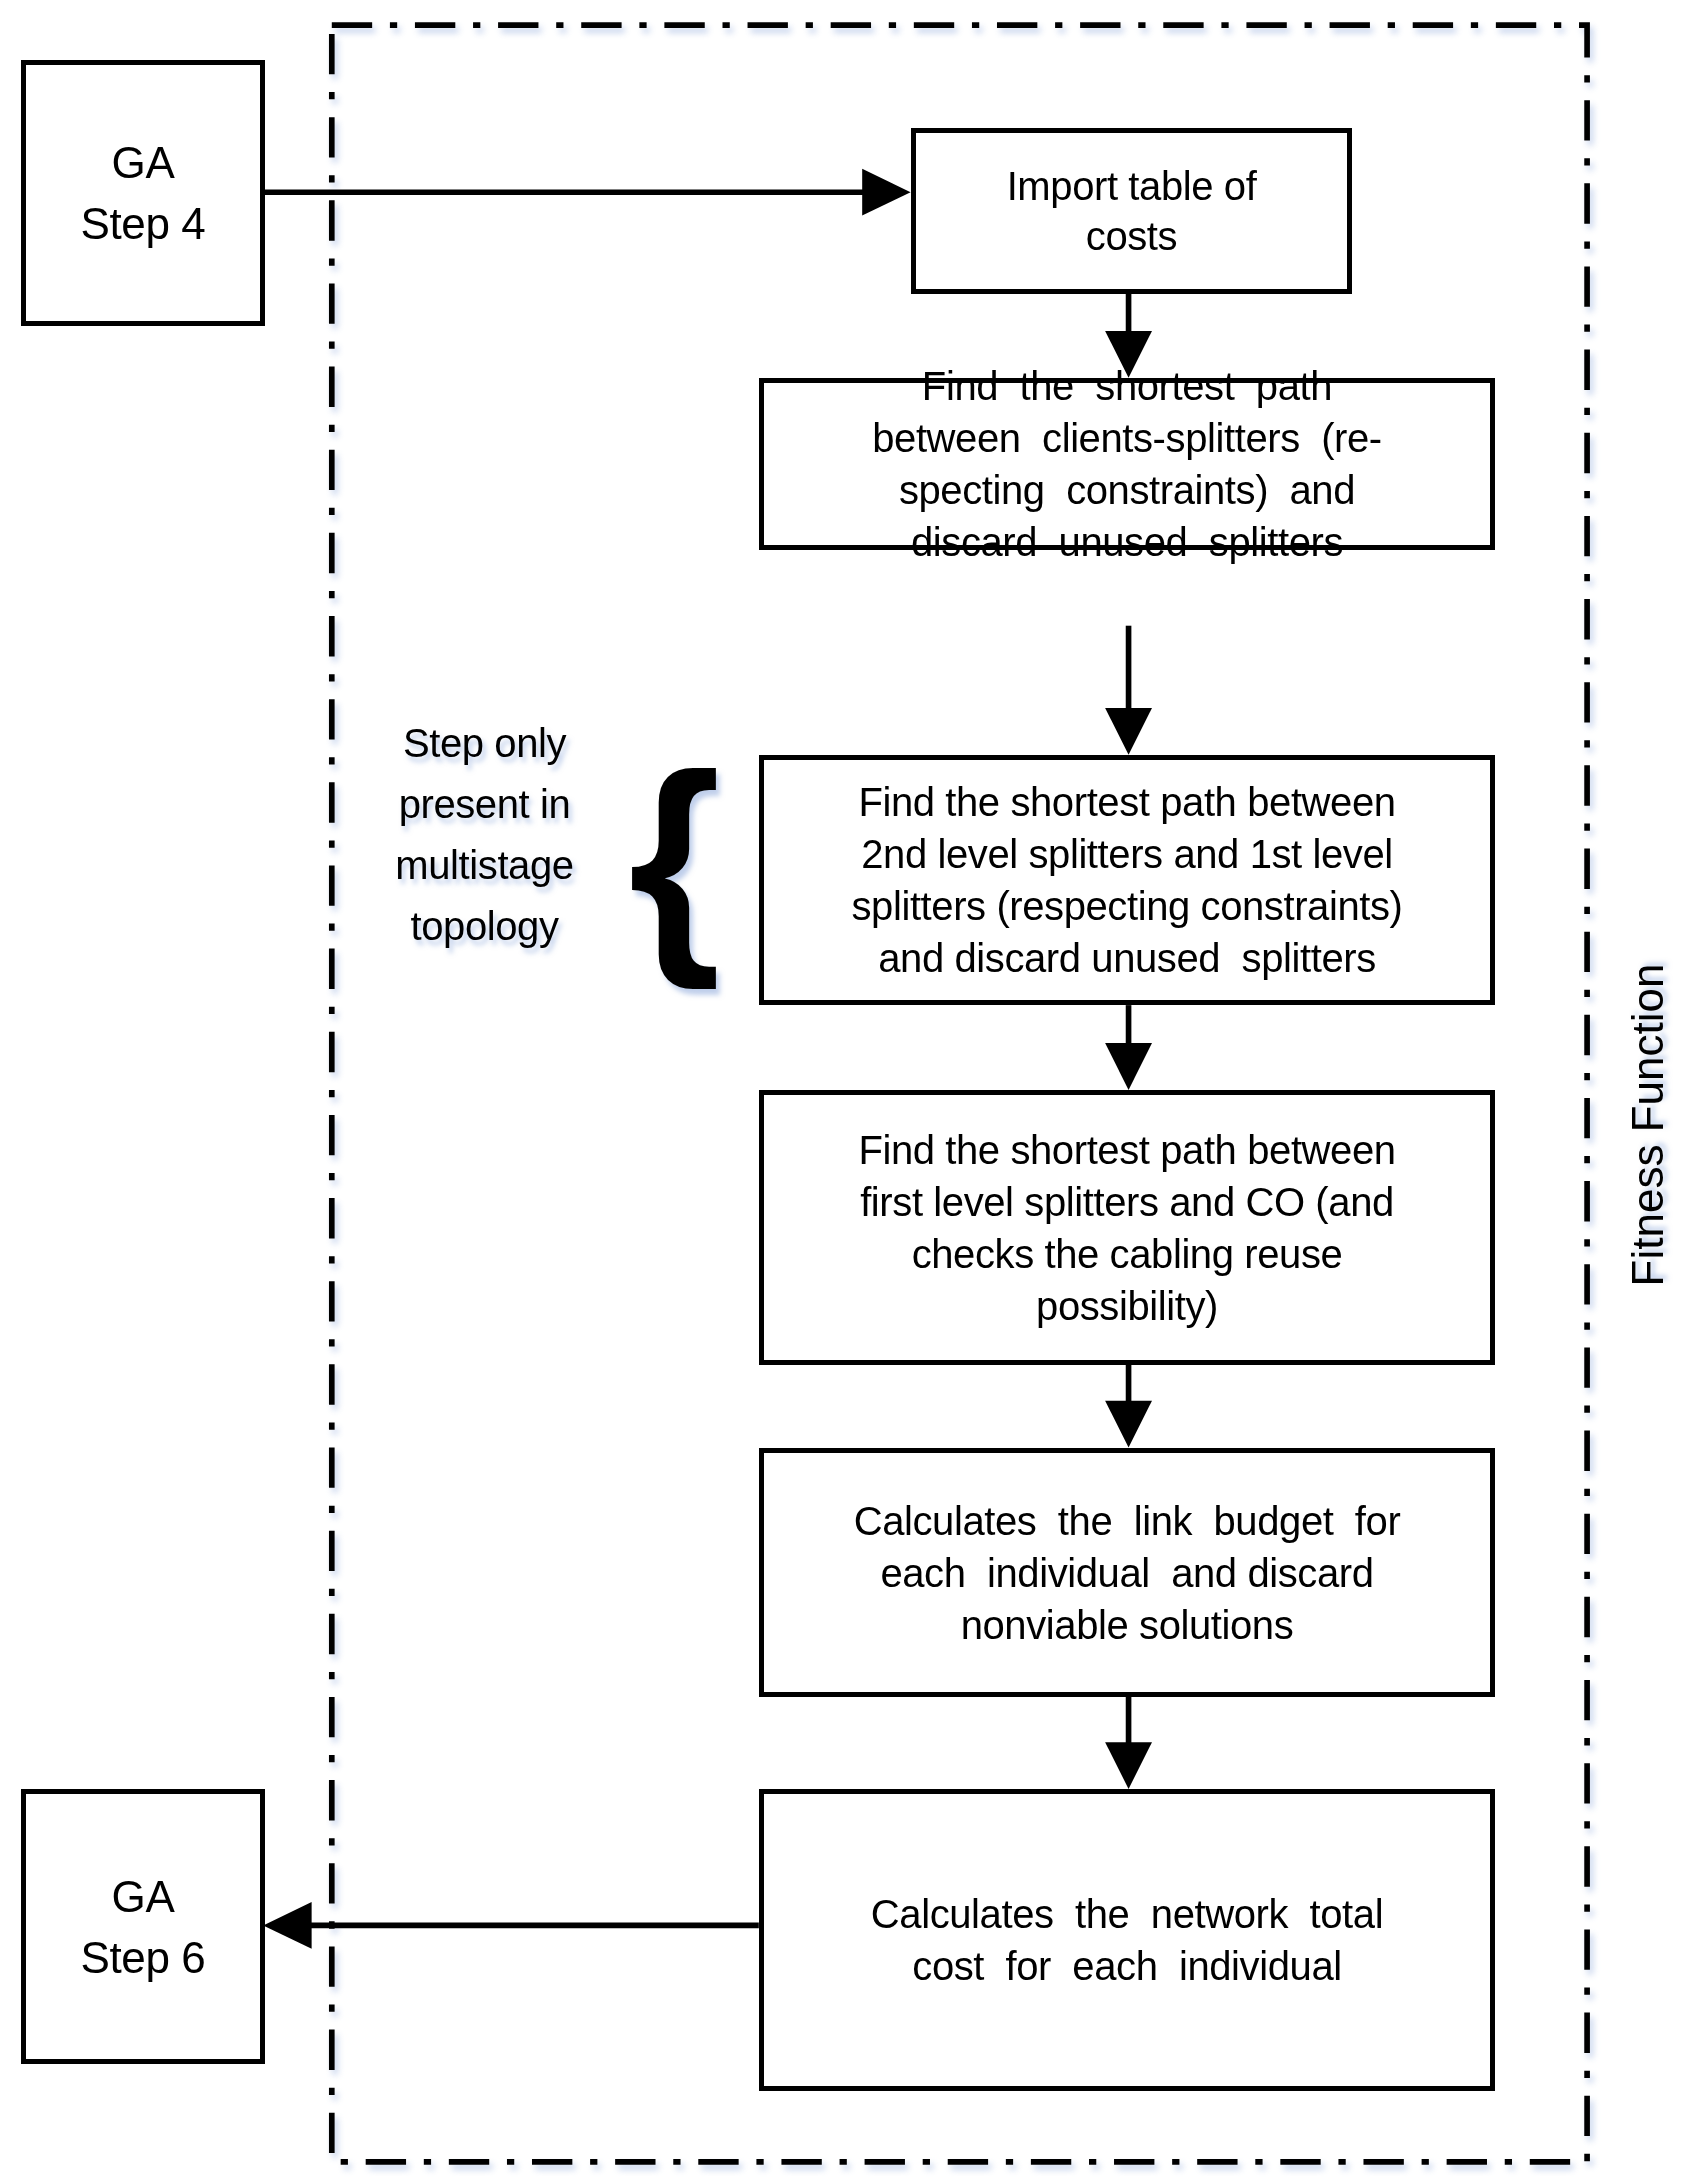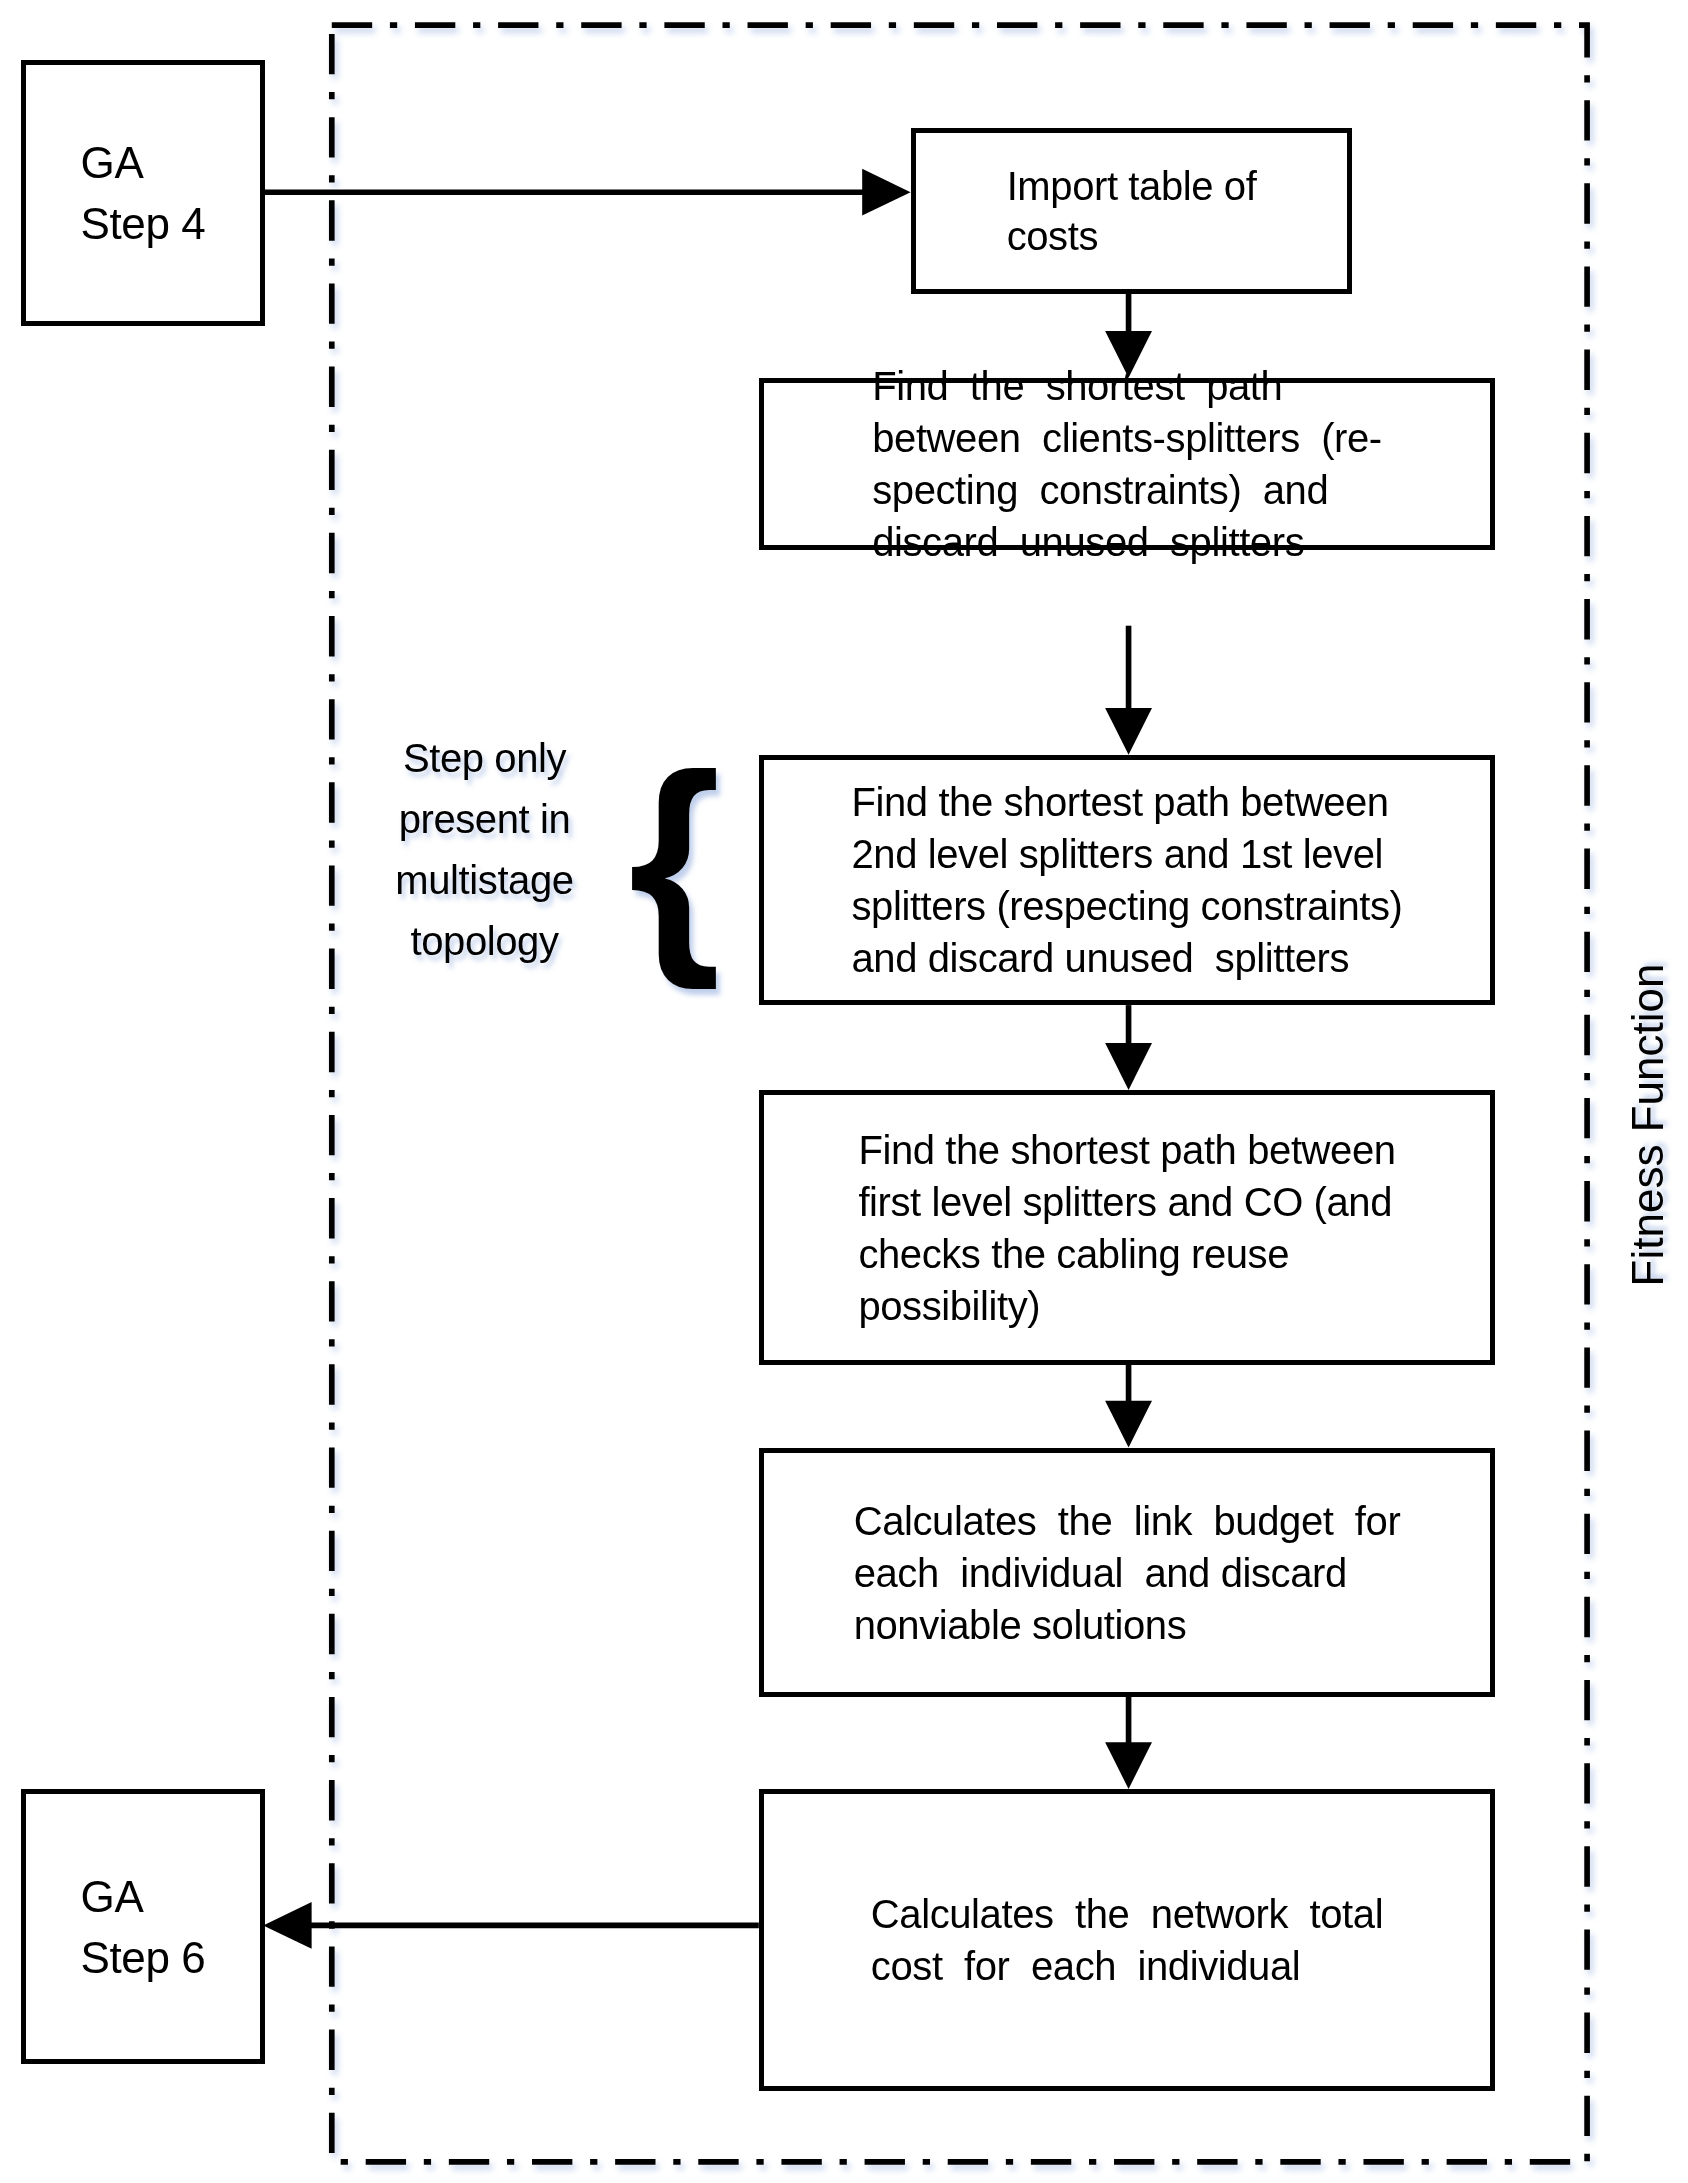--- a/index.html
+++ b/index.html
@@ -18,27 +18,27 @@
     filter:drop-shadow(4px 6px 4px rgba(130,160,215,0.45));
   }
   .wire{stroke:#000;stroke-width:7;fill:none;}
   .head{fill:#000;stroke:none;}
   .box{
     position:absolute;box-sizing:border-box;
     border:5.7px solid #000;background:#fff;
     display:flex;align-items:center;justify-content:center;
   }
   .txt{
-    white-space:pre-wrap;
+    white-space:pre-wrap;text-align:center;
     font-size:40px;line-height:52px;letter-spacing:-0.4px;
   }
   .ext .txt{font-size:44px;line-height:61px;}
   .import .txt{font-size:40px;line-height:50px;}
   .note{
-    position:absolute;left:347px;top:728px;width:275px;
+    position:absolute;left:347px;top:713px;width:275px;
     white-space:pre-wrap;text-align:center;
     font-size:40px;line-height:61px;letter-spacing:-0.4px;
     text-shadow:3.2px 4.8px 5.7px rgba(130,160,215,0.5);
   }
   .brace{
     position:absolute;left:626px;top:749px;width:97px;height:218px;
     display:flex;align-items:center;justify-content:center;
     font-size:238px;font-weight:bold;line-height:202px;
     text-shadow:4px 5.7px 5.7px rgba(130,160,215,0.5);
   }

